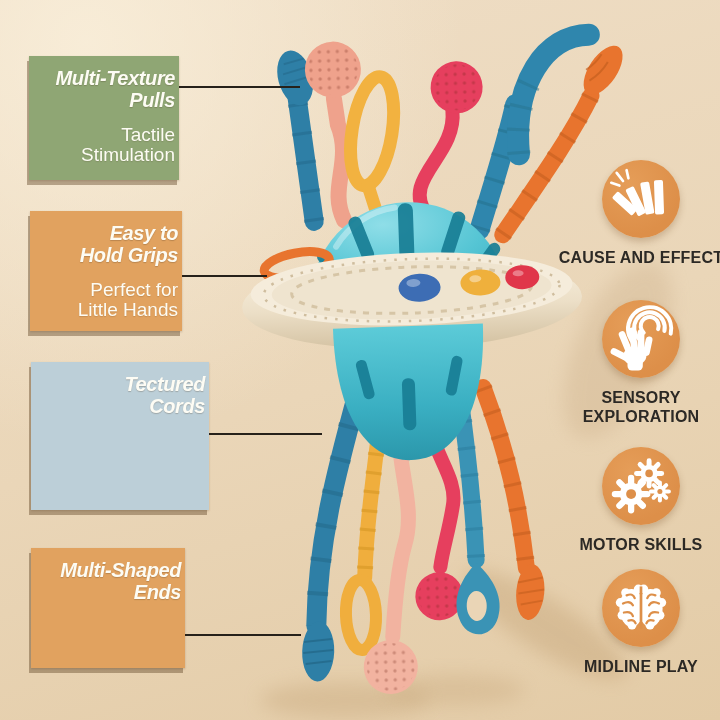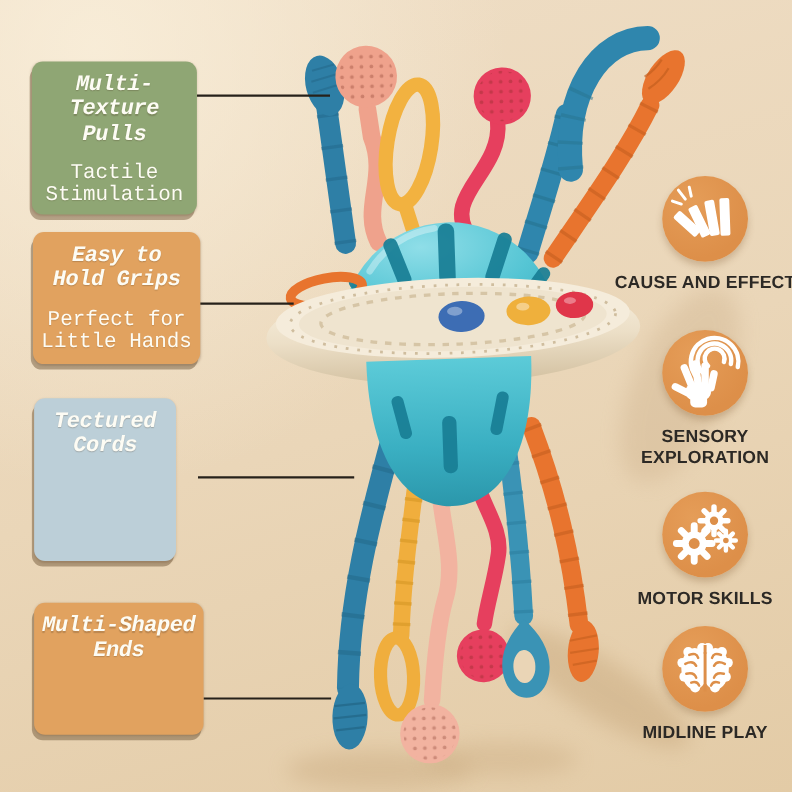--- a/index.html
+++ b/index.html
@@ -5,24 +5,23 @@
   html,body{margin:0;padding:0;}
   .stage{
     position:relative;width:720px;height:720px;overflow:hidden;
     font-family:"Liberation Sans",sans-serif;
     background:
       radial-gradient(ellipse at 12% 6%, rgba(250,240,220,.8) 0%, rgba(250,240,220,0) 42%),
       linear-gradient(163deg, var(--background-top,#efdec6) 0%, #ead6b8 52%, var(--background-bottom,#e3cba6) 100%);
   }
   .toy-svg{position:absolute;left:0;top:0;}
   .box{
-    position:absolute;border-radius:10px;color:var(--callout-text,#fdfcf4);
-    text-align:center;padding:11px 4px 8px 4px;box-sizing:border-box;
+    position:absolute;border-radius:0;color:var(--callout-text,#fdfcf4);
+    text-align:right;padding:11px 4px 8px 4px;box-sizing:border-box;
     box-shadow:-2px 5px 0 rgba(104,78,46,.45), 0 1px 2px rgba(90,60,30,.25);
-    font-family:Liberation Mono, monospace;
   }
   .box.green{background:var(--callout-green,#8fa674);}
   .box.orange{background:var(--callout-orange,#e1a25f);}
   .box.blue{background:var(--callout-blue,#bccfd8);}
   .box-title{
     font-weight:bold;font-style:italic;font-size:20px;line-height:1.12;
     white-space:pre-line;letter-spacing:-0.4px;
     text-shadow:0 1px 1px rgba(70,50,30,.25);
   }
   .box-desc{
@@ -196,21 +195,21 @@
 Stimulation</div>
   </div>
 
   <div class="box orange" style="left:30px;top:211px;width:152px;min-height:120px">
     <div class="box-title">Easy to
 Hold Grips</div>
     <div class="box-desc">Perfect for
 Little Hands</div>
   </div>
 
-  <div class="box blue" style="left:31px;top:362px;width:129px;min-height:148px">
+  <div class="box blue" style="left:31px;top:362px;width:178px;min-height:148px">
     <div class="box-title">Tectured
 Cords</div>
   </div>
 
   <div class="box orange" style="left:31px;top:548px;width:154px;min-height:120px">
     <div class="box-title">Multi-Shaped
 Ends</div>
   </div>
 
   <div class="benefit" style="top:160px">

